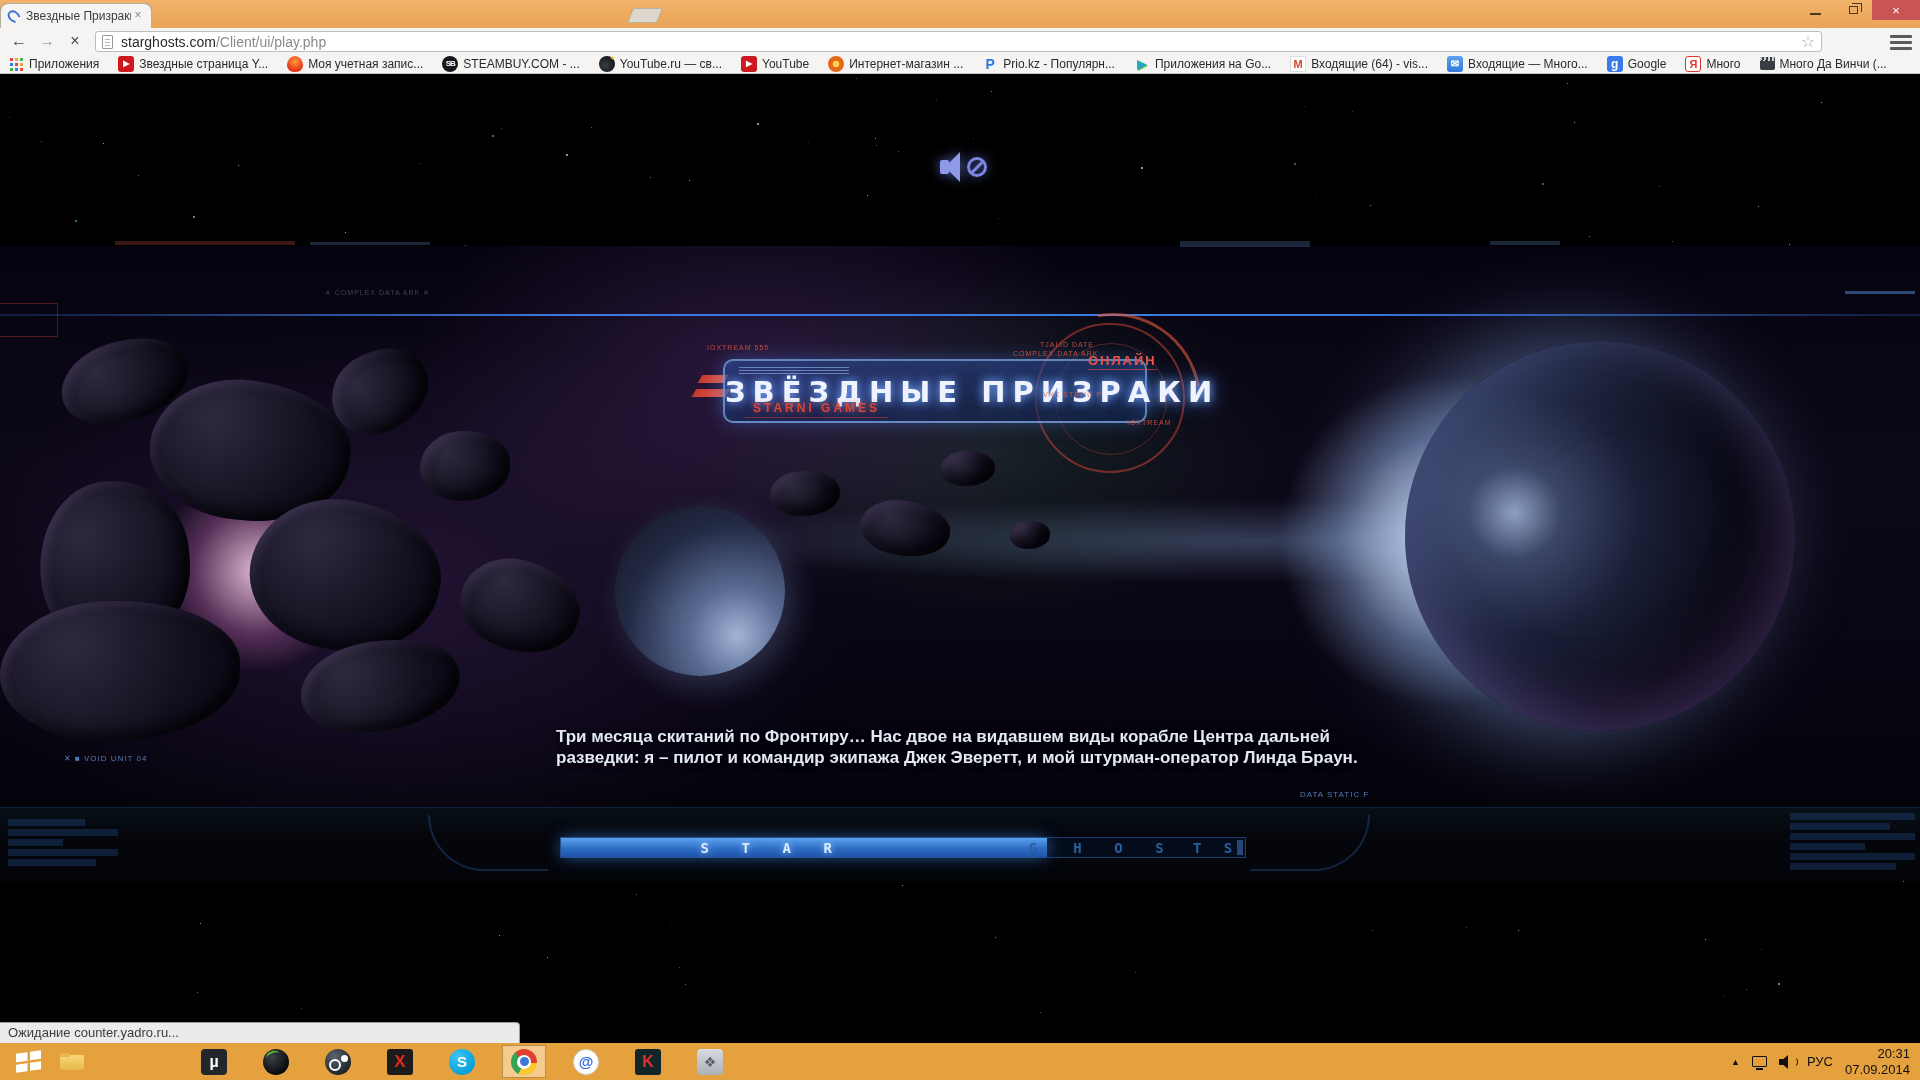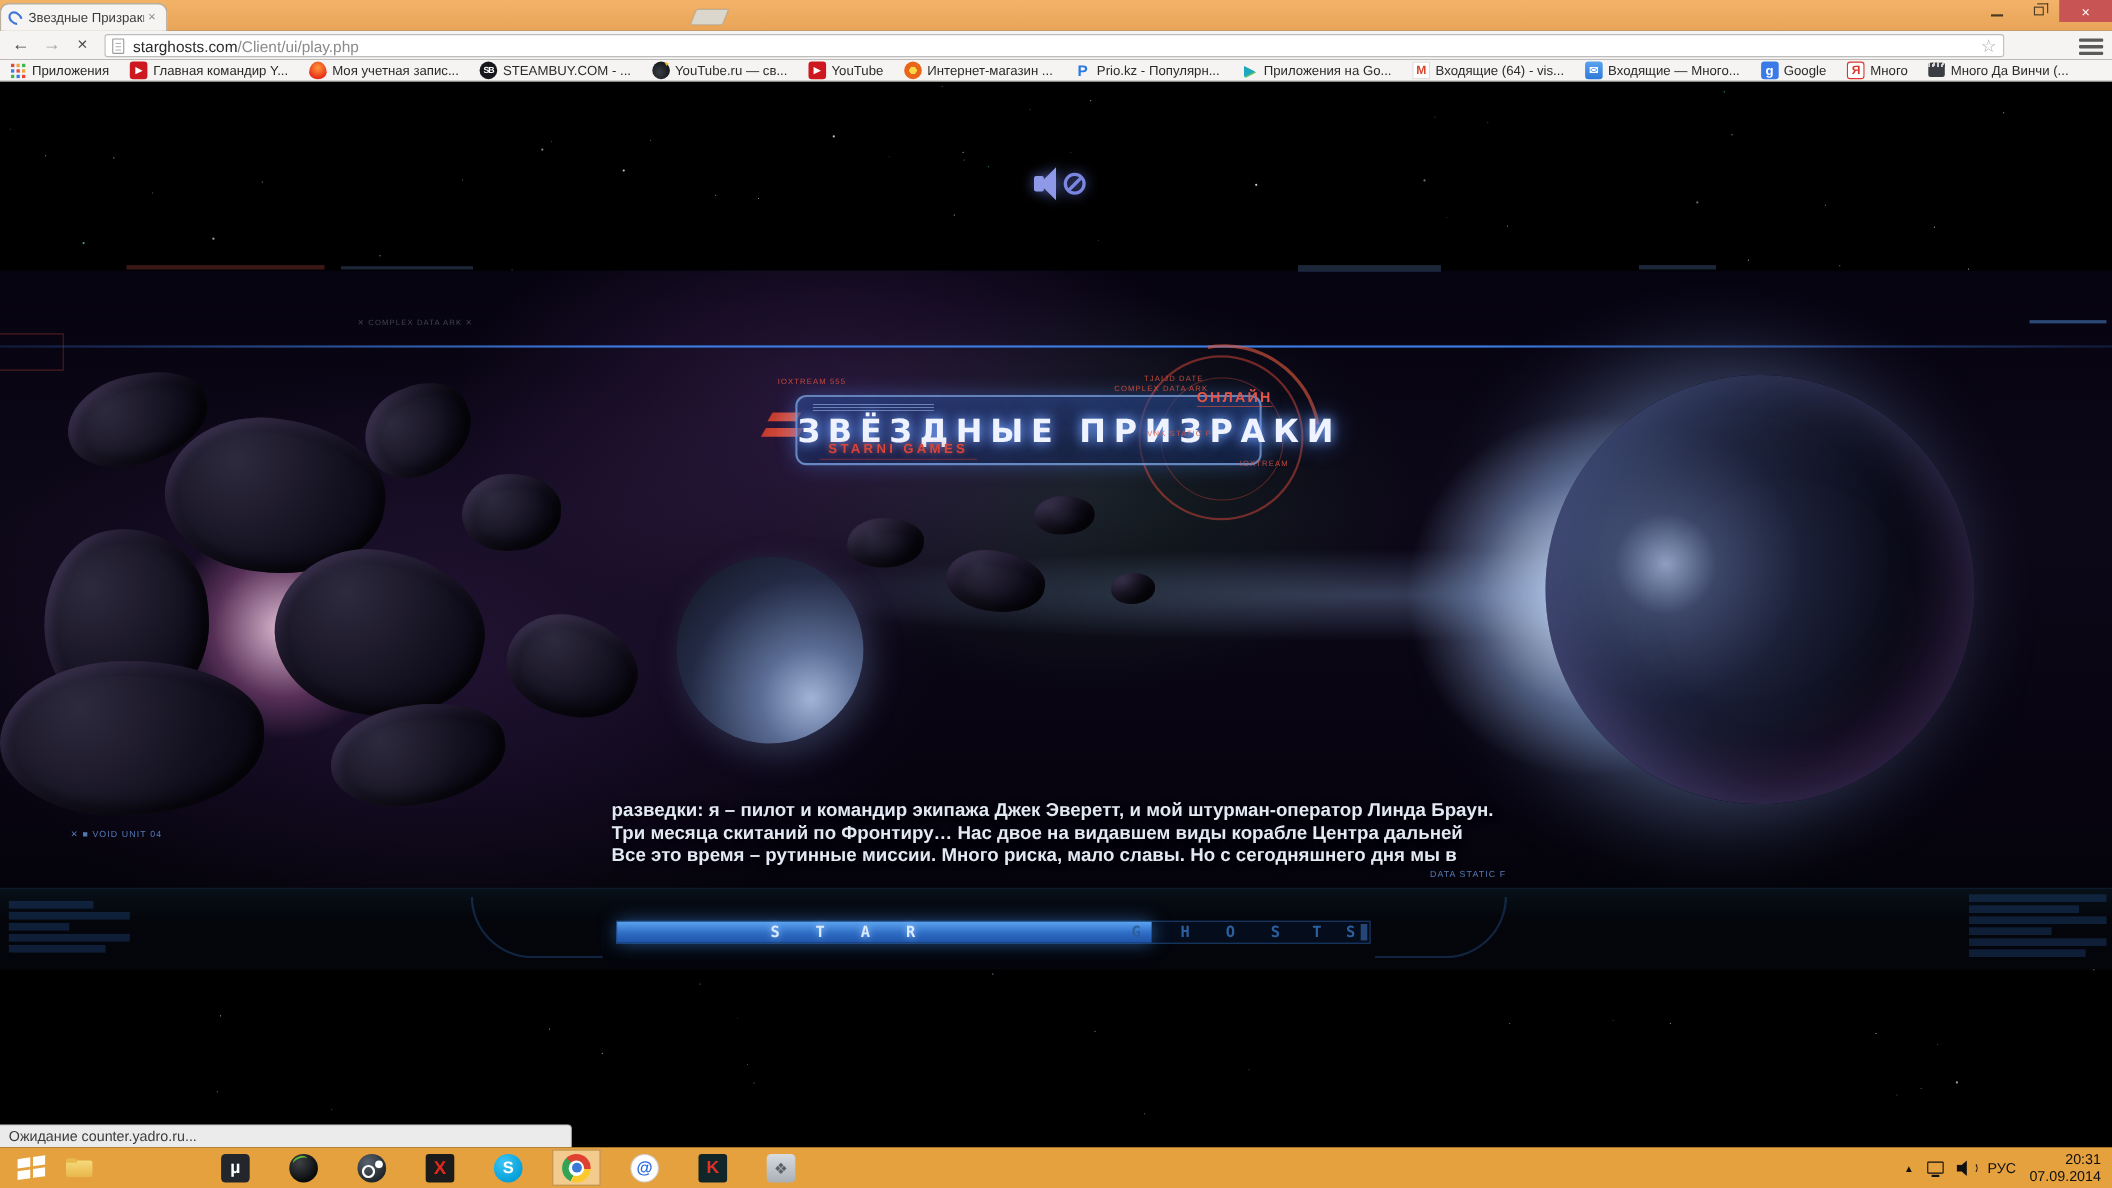--- a/index.html
+++ b/index.html
@@ -305,21 +305,21 @@
 
 <div id="bookmarks">
 
     <span class="bm">
       <span class="bm-ic apps-grid-icon"></span>
       <span>Приложения</span>
     </span>
 
     <span class="bm">
       <span class="bm-ic youtube-icon"></span>
-      <span>Главная командир Y...</span>
+      <span>Звездные страница Y...</span>
     </span>
 
     <span class="bm">
       <span class="bm-ic flame-icon"></span>
       <span>Моя учетная запис...</span>
     </span>
 
     <span class="bm">
       <span class="bm-ic steambuy-icon"></span>
       <span>STEAMBUY.COM - ...</span>
@@ -585,25 +585,24 @@
     <span class="hud-red" style="left: 1043px; top: 316px;">VNK STATIC P</span>
 
     <span class="hud-red" style="left: 1127px; top: 344px;">IOXTREAM</span>
 
     <span class="hud-blue" style="left: 64px; top: 679px;">✕  ■  VOID UNIT 04</span>
 
     <span class="hud-blue" style="left: 1300px; top: 715px;">DATA STATIC F</span>
 
   <div id="story">
 
+      <div>Три месяца скитаний по Фронтиру… Нас двое на видавшем виды корабле Центра дальней</div>
+
       <div>разведки: я – пилот и командир экипажа Джек Эверетт, и мой штурман-оператор Линда Браун.</div>
 
-      <div>Три месяца скитаний по Фронтиру… Нас двое на видавшем виды корабле Центра дальней</div>
-
-      <div>Все это время – рутинные миссии. Много риска, мало славы. Но с сегодняшнего дня мы в</div>
 
 
   </div>
 
   <div id="footerband"></div>
   <div class="side-arc" id="arc-left"></div>
   <div class="side-arc" id="arc-right"></div>
   <div class="line-stack" id="stack-right">
       <i></i>
       <i style="width:80%"></i>

